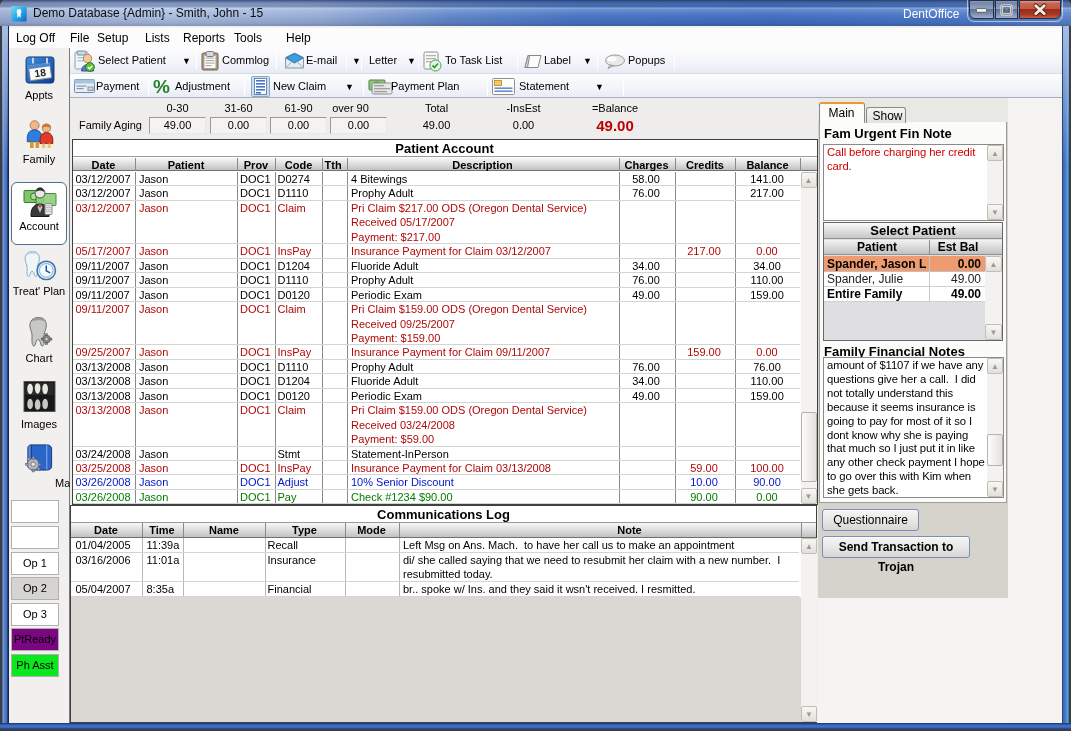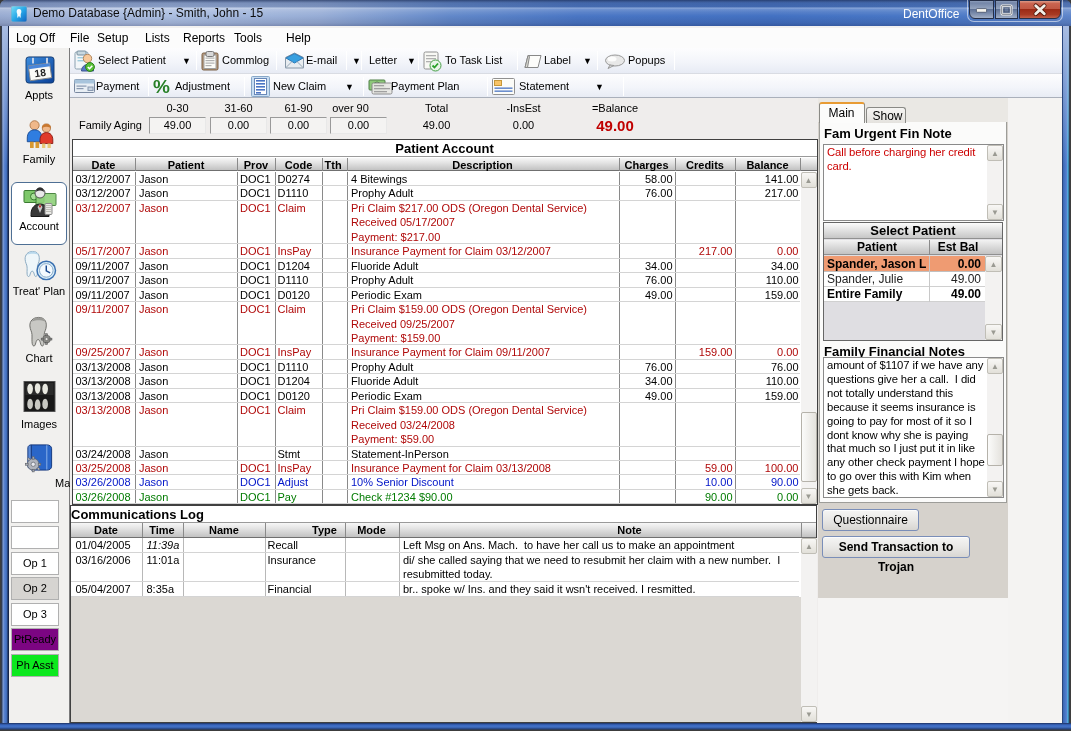--- a/index.html
+++ b/index.html
@@ -51,29 +51,29 @@
 .agbox{position:absolute;top:19px;width:57px;height:17px;background:#f4f3f2;border:1px solid #9a9a9a;border-right-color:#e8e8e8;border-bottom-color:#e8e8e8;font-size:11px;text-align:center;line-height:15px;}
 .agval{position:absolute;top:21px;font-size:11px;text-align:center;}
 
 #acct{position:absolute;left:1.5px;top:41px;width:746px;height:365.5px;background:#fff;border:1px solid #404040;}
 #acctTitle{position:absolute;left:0;top:0;width:744px;height:17px;background:#fff;font-size:13px;font-weight:bold;text-align:center;border-bottom:1px solid #9a9a9a;padding-top:1px;}
 #acctHead{position:absolute;left:0;top:18px;width:744px;height:13px;background:linear-gradient(180deg,#f7f7f7 0%,#e3e3e3 40%,#c2c2c2 100%);border-bottom:1px solid #707070;}
 .hc{position:absolute;top:0px;font-size:11px;font-weight:bold;text-align:center;line-height:14px;}
 .vline{position:absolute;top:0;width:1px;background:#8a8a8a;}
 .row{position:absolute;left:0;width:727.5px;border-bottom:1px solid #d4d4d4;font-size:11px;white-space:nowrap;}
 .cell{position:absolute;top:1px;line-height:13px;}
-.cr{text-align:right;}
+.cr{text-align:center;}
 .rr{color:#b00909;}.rb{color:#0014c8;}.rg{color:#007b00;}
 
 .sb{position:absolute;background:#f3f2f1;}
 .sbtn{position:absolute;left:0px;width:100%;height:16px;background:linear-gradient(180deg,#f8f7f5,#e2e0d9);border:1px solid #c0beb6;border-radius:2px;color:#9a9a92;font-size:8px;text-align:center;line-height:15px;}
 .sthumb{position:absolute;left:0px;width:100%;background:linear-gradient(90deg,#fbfbfa,#e4e2dd);border:1px solid #b5b2aa;border-radius:2px;}
 
 #comm{position:absolute;left:0px;top:407px;width:747px;height:218px;background:#dbd8d3;border:1px solid #404040;}
-#commTitle{position:absolute;left:0;top:0;width:745px;height:17px;background:#fff;font-size:13px;font-weight:bold;text-align:left;border-bottom:1px solid #9a9a9a;padding-top:1px;}
+#commTitle{position:absolute;left:0;top:0;width:745px;height:17px;background:#fff;font-size:13px;font-weight:bold;text-align:center;border-bottom:1px solid #9a9a9a;padding-top:1px;}
 #commHead{position:absolute;left:0;top:17px;width:745px;height:15px;background:linear-gradient(180deg,#f7f7f7 0%,#e3e3e3 40%,#c2c2c2 100%);border-bottom:1px solid #707070;}
 
 #rpanel{position:absolute;left:809px;top:72px;width:190px;height:625px;background:#d6d2cc;}
 #tabpage{position:absolute;left:1px;top:24px;width:188px;height:381px;background:#fbfbfa;border:1px solid #9d9d99;border-top:none;}
 #tabmain{position:absolute;left:0.5px;top:3.5px;width:46px;height:21px;background:#fcfcfb;border:1px solid #8a8a86;border-bottom:none;border-radius:3px 3px 0 0;border-top:2.5px solid #e89b33;font-size:12px;padding:2px 0 0 9px;}
 #tabshow{position:absolute;left:47.5px;top:8.5px;width:40px;height:16px;background:linear-gradient(180deg,#f6f5f3,#e4e2de);border:1px solid #8a8a86;border-bottom:none;border-radius:3px 3px 0 0;font-size:12px;padding:1px 0 0 6px;}
 .rphead{position:absolute;font-size:13px;font-weight:bold;color:#000;}
 .rpbox{position:absolute;background:#fff;border:1px solid #8a8a8a;font-size:11.3px;line-height:13.9px;letter-spacing:-0.1px;}
 .btn{position:absolute;height:22px;background:linear-gradient(180deg,#f5f5f4 0%,#e9e8e6 50%,#d8d6d2 100%);border:1px solid #7a8eb8;border-radius:3px;font-size:12px;text-align:center;color:#000;box-shadow:0 1px 0 rgba(255,255,255,.7) inset;}
 #rfiller{position:absolute;left:999px;top:72px;width:54px;height:625px;background:#f4f3f2;}
@@ -548,39 +548,39 @@
     <div class="sthumb" style="top:240px;height:70px;"></div>
     <div class="sbtn" style="bottom:0;">▼</div>
    </div>
   </div>
   <div id="comm">
    <div id="commTitle">Communications Log</div>
    <div id="commHead">
     <div class="hc" style="left:0px;width:70px;">Date</div>
     <div class="hc" style="left:71px;width:40px;">Time</div>
     <div class="hc" style="left:113px;width:80px;">Name</div>
-    <div class="hc" style="left:194px;width:79px;margin-left:20px;">Type</div>
+    <div class="hc" style="left:194px;width:79px;">Type</div>
     <div class="hc" style="left:274px;width:53px;">Mode</div>
     <div class="hc" style="left:328px;width:461px;">Note</div>
     <div class="vline" style="left:70.5px;height:14px;"></div>
     <div class="vline" style="left:112px;height:14px;"></div>
     <div class="vline" style="left:193.5px;height:14px;"></div>
     <div class="vline" style="left:273.5px;height:14px;"></div>
     <div class="vline" style="left:327.5px;height:14px;"></div>
     <div class="vline" style="left:730px;height:14px;"></div>
    </div>
    <div id="commBody" style="position:absolute;left:0;top:32px;width:730px;height:59px;background:#fff;">
     <div class="vline" style="left:70.5px;height:59px;background:#b8b8b8;"></div>
     <div class="vline" style="left:112px;height:59px;background:#b8b8b8;"></div>
     <div class="vline" style="left:193.5px;height:59px;background:#b8b8b8;"></div>
     <div class="vline" style="left:273.5px;height:59px;background:#b8b8b8;"></div>
     <div class="vline" style="left:327.5px;height:59px;background:#b8b8b8;"></div>
     <div class="row" style="top:0px;height:15px;">
             <span class="cell" style="left:4.5px;">01/04/2005</span>
-            <span class="cell" style="left:75.5px;font-style:italic;">11:39a</span>
+            <span class="cell" style="left:75.5px;">11:39a</span>
             <span class="cell" style="left:196.5px;">Recall</span>
             <span class="cell" style="left:332px;">Left Msg on Ans. Mach.&nbsp; to have her call us to make an appointment</span>
           </div>
     <div class="row" style="top:15px;height:29px;">
             <span class="cell" style="left:4.5px;">03/16/2006</span>
             <span class="cell" style="left:75.5px;">11:01a</span>
             <span class="cell" style="left:196.5px;">Insurance</span>
             <span class="cell" style="left:332px;line-height:14.45px;top:0;">di/ she called saying that we need to resubmit her claim with a new number.&nbsp; I<br>resubmitted today.</span>
           </div>
     <div class="row" style="top:44px;height:15px;">

